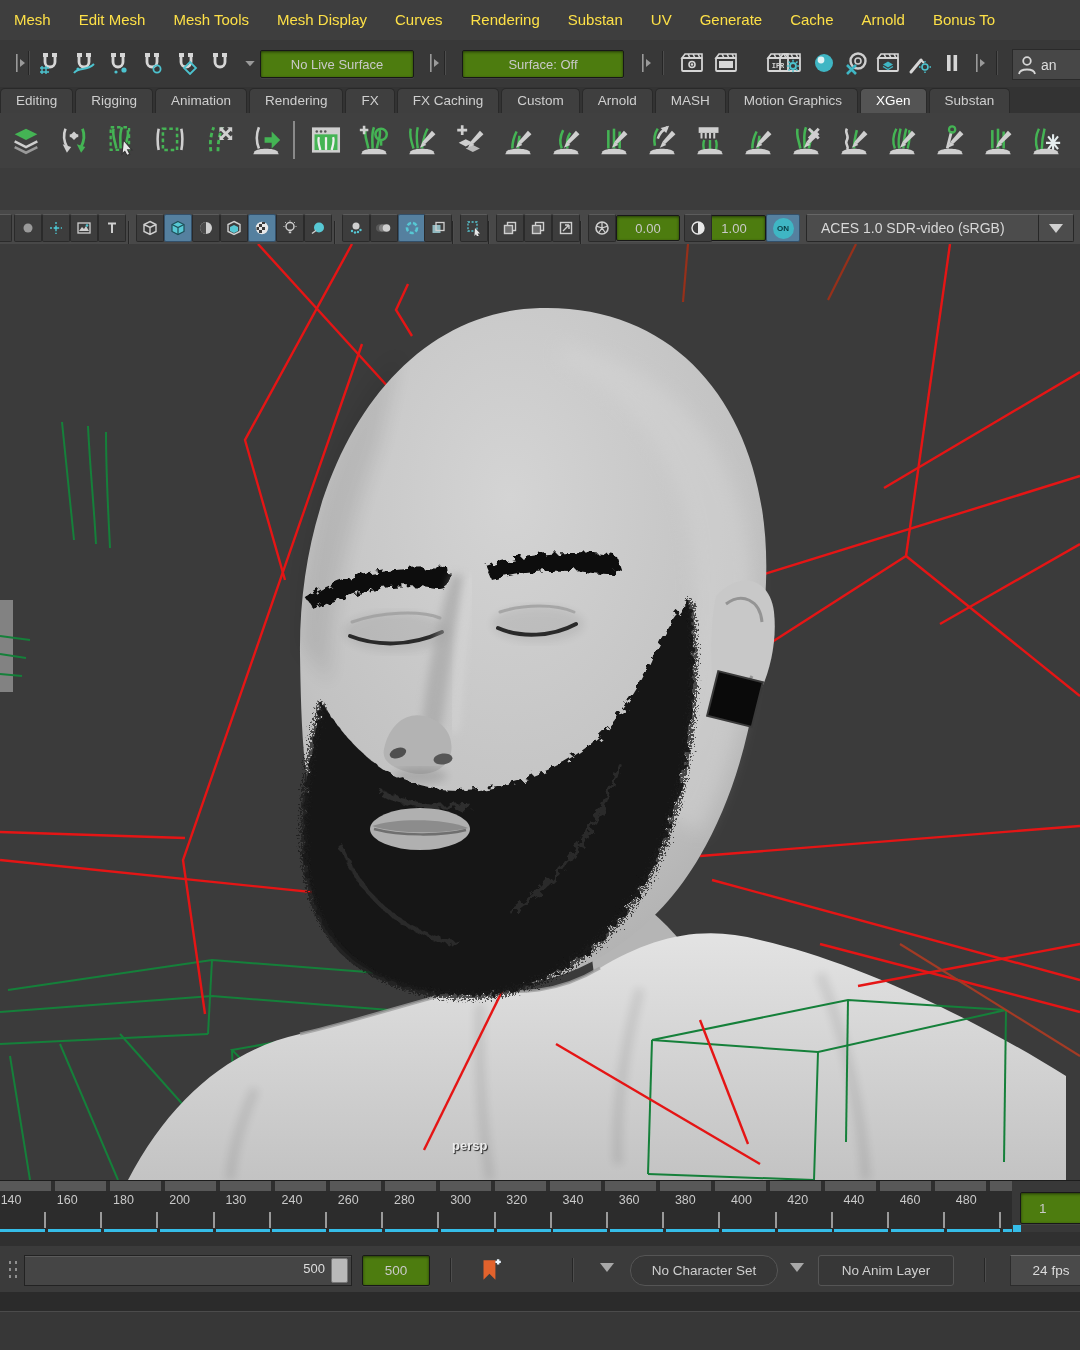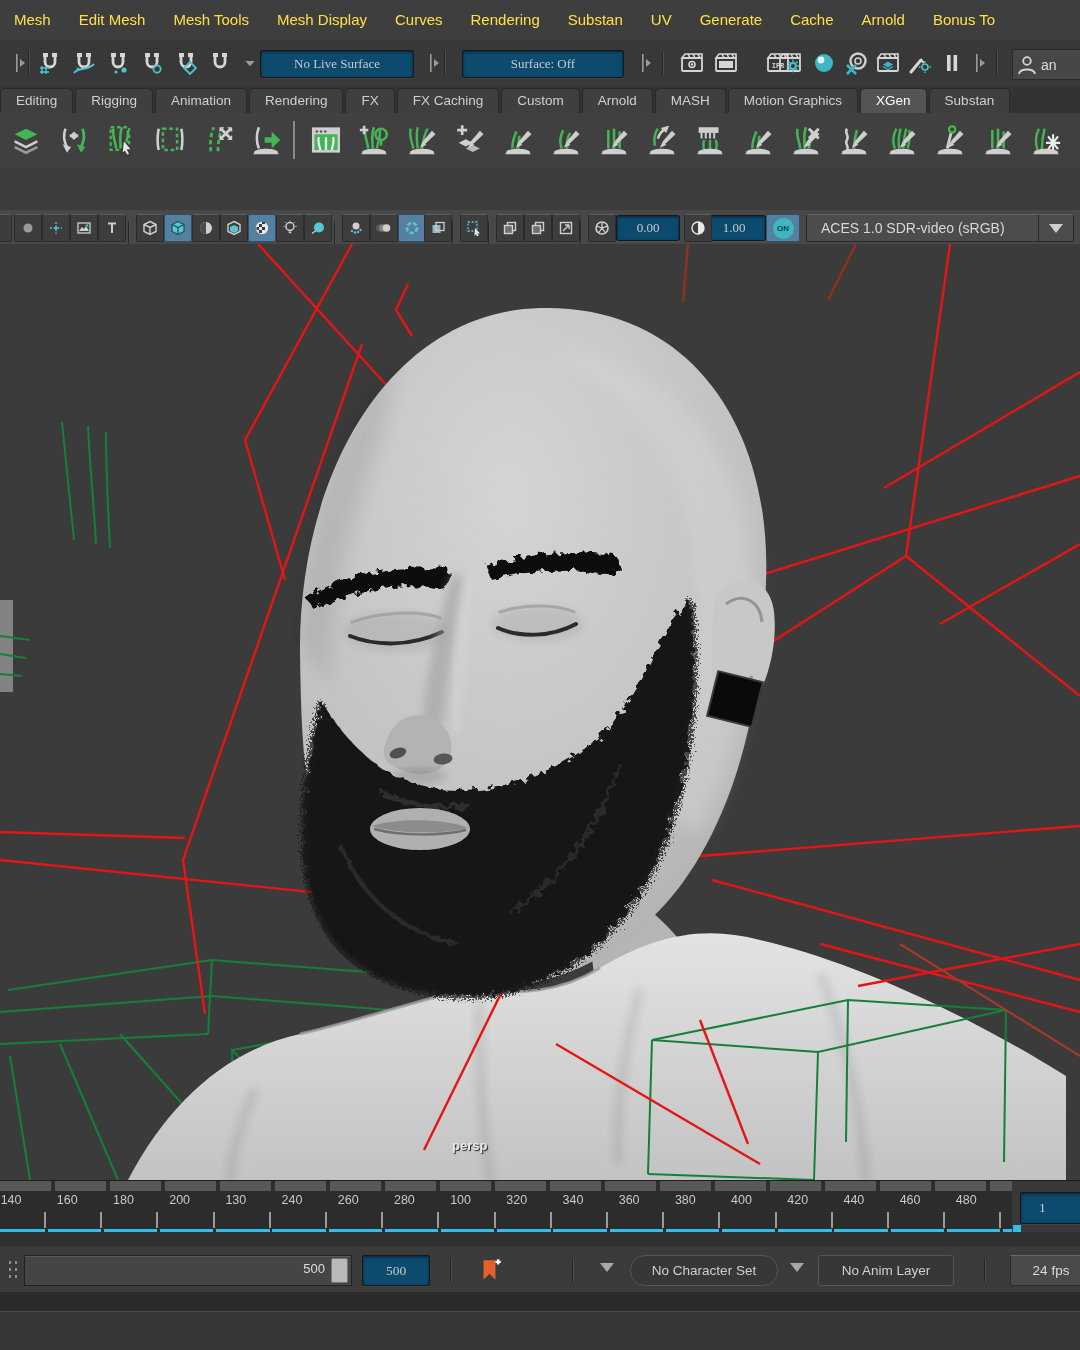--- a/index.html
+++ b/index.html
@@ -12,24 +12,24 @@
            border-bottom:1px solid #2b2b2b;display:flex;align-items:center;
            white-space:nowrap;overflow:hidden;}
   .menu-item{padding:0 14px;font-size:15px;color:#fde047;line-height:40px;cursor:default;}
   
   #statusbar{left:0;top:40px;width:1080px;height:47px;background:#383838;
              border-bottom:1px solid #2b2b2b;overflow:hidden;}
   .status-icon{width:28px;height:28px;top:9px;}
   .icon{position:absolute;display:flex;align-items:center;justify-content:center;}
   .vsep{position:absolute;top:11px;width:1px;height:24px;background:#262626;
         border-right:1px solid #4d4d4d;}
-  .inset{position:absolute;background:#0c4a6e;border:1px solid #181818;
+  .inset{position:absolute;background:#4d7c0f;border:1px solid #181818;
          box-shadow:inset 0 1px 3px rgba(0,0,0,.55),0 1px 0 rgba(255,255,255,.05);
          color:#c9c9c9;font-size:13px;display:flex;align-items:center;
-         justify-content:center;border-radius:2px;font-family:Liberation Serif, serif;}
+         justify-content:center;border-radius:2px;}
   .raised{position:absolute;background:#4c4c4c;border:1px solid #272727;
           border-top-color:#666;color:#d8d8d8;font-size:13px;border-radius:2px;
           display:flex;align-items:center;justify-content:center;}
   #account-box{left:1012px;top:9px;width:68px;height:29px;background:#474747;
                border:1px solid #2a2a2a;display:flex;align-items:center;}
   #account-box span{color:#ddd;font-size:14px;}
   
   #shelftabs{left:0;top:87px;width:1080px;height:26px;background:#333;
              display:flex;align-items:flex-end;overflow:hidden;}
   .tab{height:24px;line-height:24px;padding:0 15px;margin-right:2px;font-size:13.5px;
@@ -901,21 +901,21 @@
       <div id="tl-labels">
 
       <span class="tl-num">140</span>
           <span class="tl-num">160</span>
           <span class="tl-num">180</span>
           <span class="tl-num">200</span>
           <span class="tl-num">130</span>
           <span class="tl-num">240</span>
           <span class="tl-num">260</span>
           <span class="tl-num">280</span>
-          <span class="tl-num">100</span>
+          <span class="tl-num">300</span>
           <span class="tl-num">320</span>
           <span class="tl-num">340</span>
           <span class="tl-num">360</span>
           <span class="tl-num">380</span>
           <span class="tl-num">400</span>
           <span class="tl-num">420</span>
           <span class="tl-num">440</span>
           <span class="tl-num">460</span>
           <span class="tl-num">480</span>
           <span class="tl-num">500</span>

